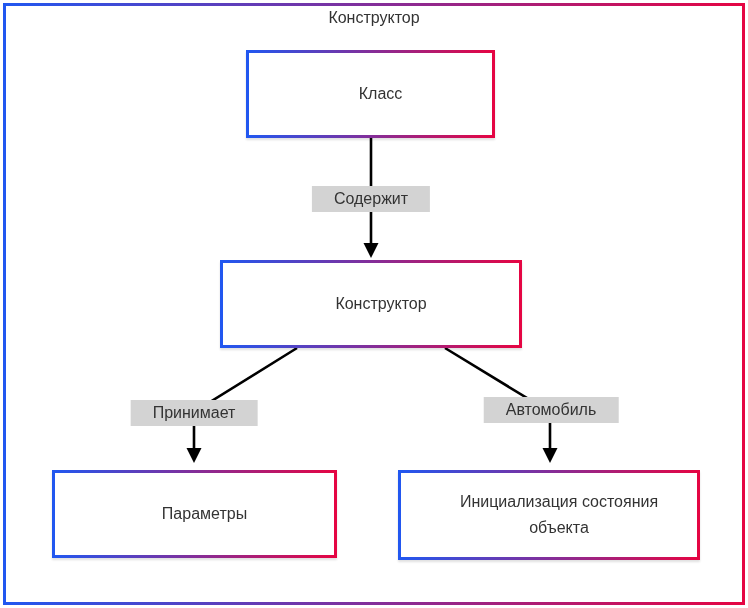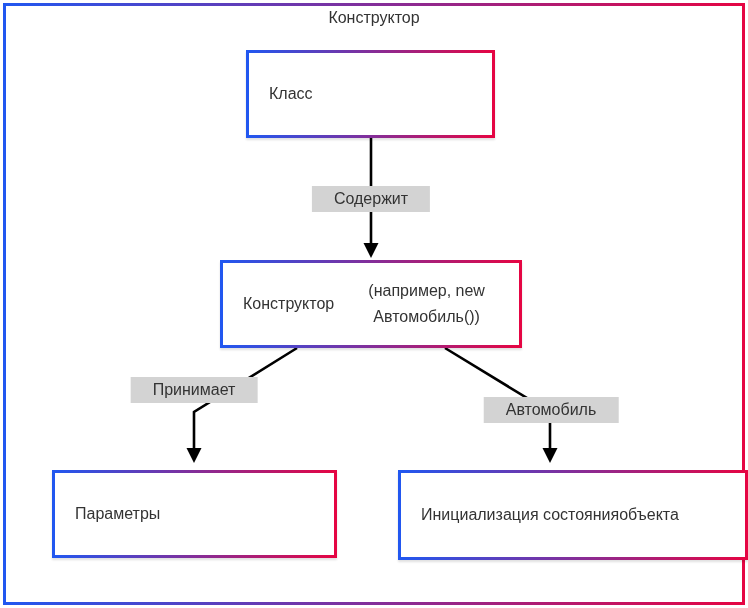--- a/index.html
+++ b/index.html
@@ -32,38 +32,38 @@
   
   svg.edges{position:absolute;left:0;top:0;width:748px;height:608px;}
   .edge-line{stroke:var(--edge);stroke-width:2.6;fill:none;}
   .edge-arrow{fill:var(--edge);stroke:none;}
 
   
   .node{
     position:absolute;background:#ffffff;
     border:3px solid;
     border-image:linear-gradient(90deg,var(--gradient-start),var(--gradient-end)) 1;
-    display:flex;flex-direction:row;align-items:center;justify-content:flex-start;
+    display:flex;flex-direction:column;align-items:center;justify-content:center;
     font-size:16px;line-height:26px;color:var(--text);text-align:center;
     box-shadow:0 2px 2px rgba(0,0,0,0.12);
     padding-left:20px;
   }
   .node-class{left:246px;top:50px;width:249px;height:88px;}
   .node-constructor{left:220px;top:260px;width:302px;height:88px;}
   .node-params{left:52px;top:470px;width:285px;height:88px;}
-  .node-init{left:398px;top:470px;width:350px;height:90px;}
+  .node-init{left:398px;top:470px;width:302px;height:90px;}
 
   
   .edge-label{
     position:absolute;transform:translate(-50%,-50%);
     background:var(--label-bg);color:var(--text);
     font-size:16px;line-height:22px;padding:2px 22px;white-space:nowrap;
   }
   .label-contains{left:371px;top:199px;}
-  .label-accepts{left:194px;top:390px;text-align:right;}
+  .label-accepts{left:194px;top:413px;text-align:right;}
   .label-performs{left:551px;top:410px;}
 </style>
 </head>
 <body>
 
 <div class="canvas">
 
   <div class="outer-box"></div>
   <div class="outer-title">Конструктор</div>
 
@@ -78,21 +78,20 @@
     <polyline class="edge-line" points="445,348 550,412 550,449"></polyline>
     <polygon class="edge-arrow" points="542.5,448 557.5,448 550,463"></polygon>
   </svg>
 
   <div class="node node-class">
     <span>Класс</span>
   </div>
 
   <div class="node node-constructor">
     <span>Конструктор</span>
-    <span>(например, new Автомобиль())</span>
   </div>
 
   <div class="node node-params">
     <span>Параметры</span>
   </div>
 
   <div class="node node-init">
     <span>Инициализация состояния</span>
     <span>объекта</span>
   </div>

